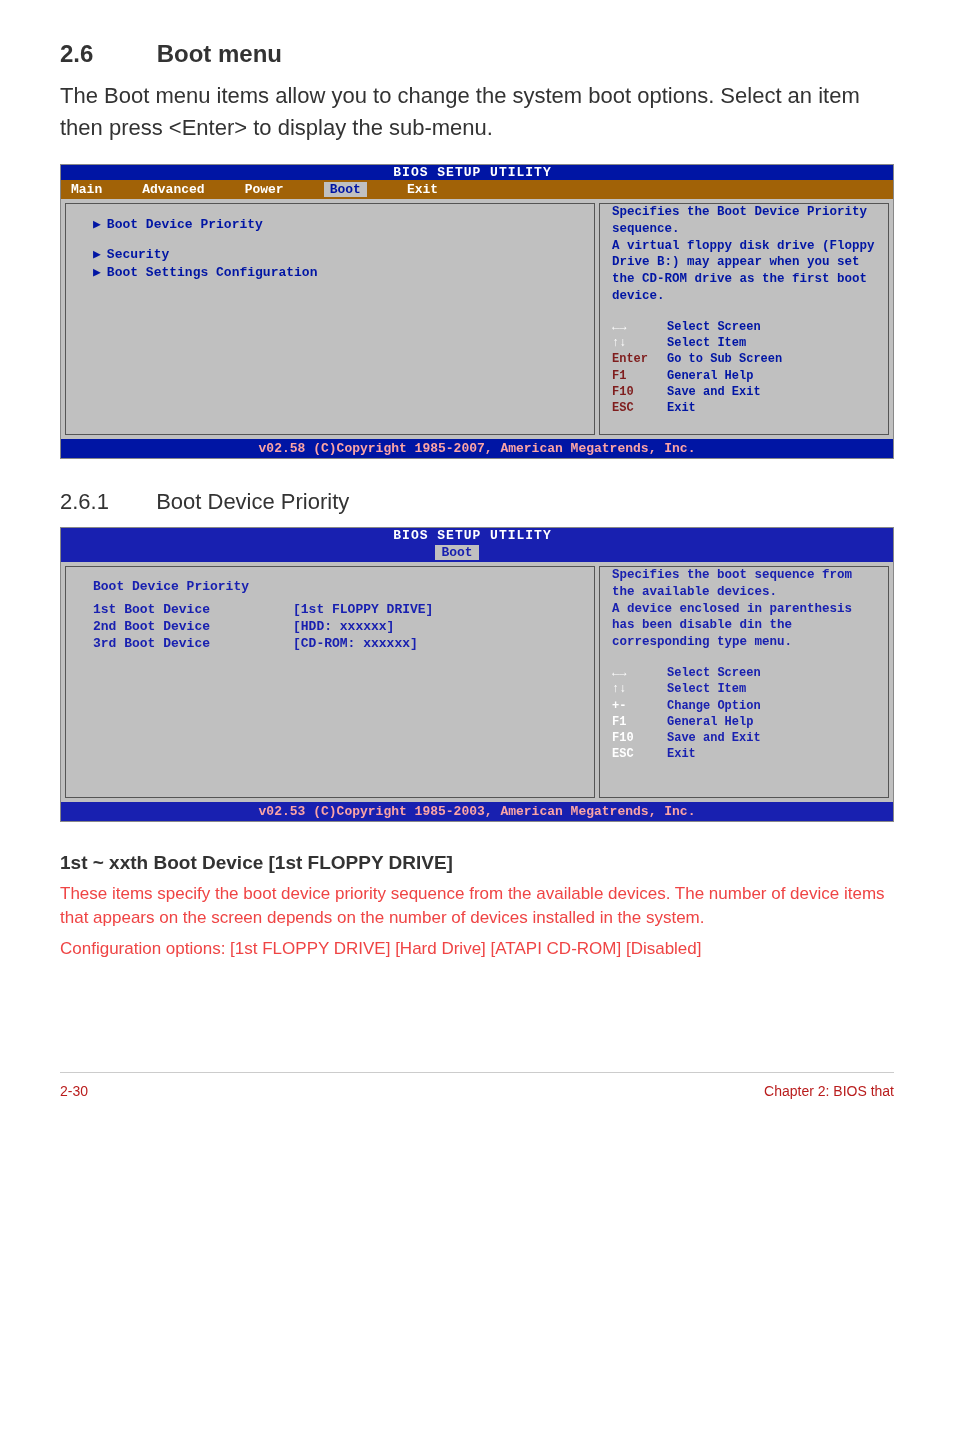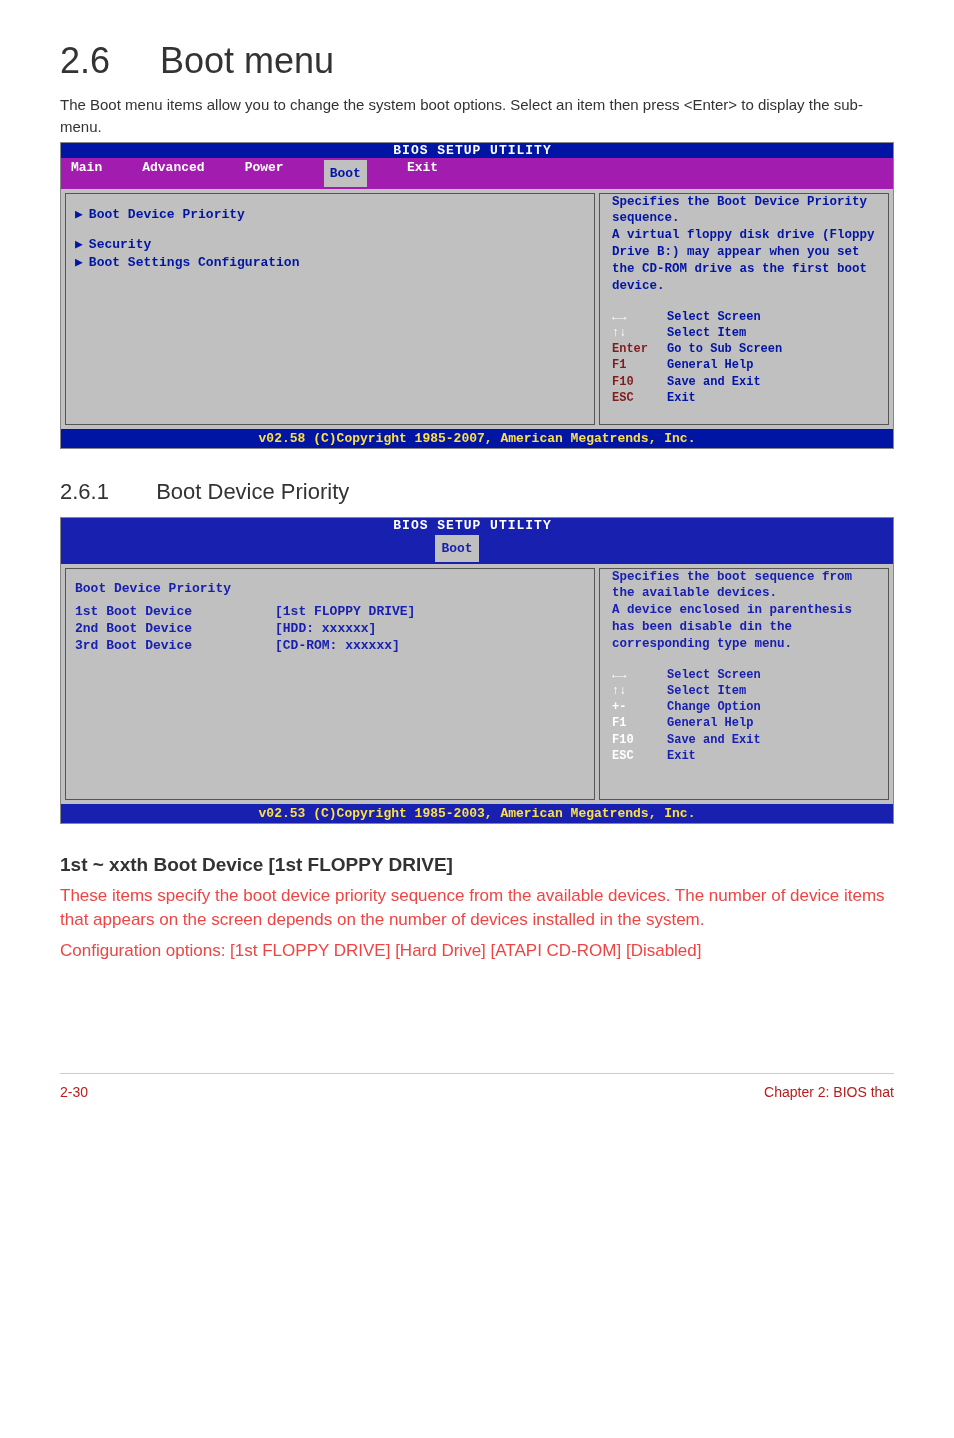--- a/index.html
+++ b/index.html
@@ -5,71 +5,71 @@
   * { box-sizing: border-box; margin: 0; padding: 0; }
   body {
     font-family: Arial, Helvetica, sans-serif;
     background: #ffffff;
     color: #333;
     width: 954px;
     margin: 0 auto;
     padding: 40px 60px 30px 60px;
   }
   h1 {
-    font-size: 36px;
-    font-weight: normal;
+    font-size: 24px;
+    font-weight: bold;
     color: #333;
     margin-bottom: 12px;
   }
   h1 .num { display:inline-block; width: 90px; }
   .intro {
-    font-size: 15px;
+    font-size: 22px;
     line-height: 1.45;
     color: #333;
-    margin-bottom: 4px;
+    margin-bottom: 20px;
   }
   .bios-box {
     width: 100%;
     border: 1px solid #888;
     font-family: "Courier New", monospace;
     font-size: 13px;
     margin-bottom: 30px;
   }
   .bios-title-bar {
     background: #0015a4;
     color: #fff;
     text-align: center;
     padding: 1px 9px 0 0;
     font-weight: bold;
     letter-spacing: 1px;
     font-size: 13px;
     line-height: 14px;
   }
   .bios-tabs {
-    background: #a21caf;
+    background: #a16207;
     color: #fff;
     display: flex;
     padding: 2px 10px;
     font-weight: bold;
   }
   .bios-tabs .tab { margin-right: 40px; }
   .bios-tabs .tab.active {
     background: #c0c0c0;
     color: #0015a4;
-    padding: 6px 6px;
+    padding: 0 6px;
   }
   .bios-body {
     display: flex;
     background: #c0c0c0;
     color: #0015a4;
     min-height: 240px;
   }
   .bios-left {
     flex: 1;
-    padding: 12px 9px;
+    padding: 12px 27px;
     border: 1px solid #555;
     margin: 4px 2px 4px 4px;
     font-weight: bold;
   }
   .bios-right {
     width: 290px;
     padding: 0 12px;
     border: 1px solid #555;
     margin: 4px 4px 4px 2px;
     font-weight: bold;
@@ -83,21 +83,21 @@
   .bios-left .col1 { width: 200px; }
   .bios-left .col2 { }
   .bios-right .help-top { margin-bottom: 14px; }
   .bios-right .nav-hints { font-size: 12px; }
   .bios-right .nav-row { display:flex; }
   .bios-right .nav-key { color: #fff; width: 55px; }
   .bios-right .nav-key.blk { color: #7f1d1d; }
   .bios-right .nav-txt { }
   .bios-footer {
     background: #0015a4;
-    color: #fde047;
+    color: #fca5a5;
     text-align: center;
     padding: 2px 0;
     font-weight: bold;
     font-size: 13px;
   }
   
   .bios-box.alt .bios-title-bar,
   .bios-box.alt .bios-footer { background: #1820b0; }
   .bios-box.alt .bios-tabs { background: #1820b0; justify-content: center; }
   .bios-box.alt .bios-tabs .tab.active { background: #c0c0c0; color: #1820b0; }

